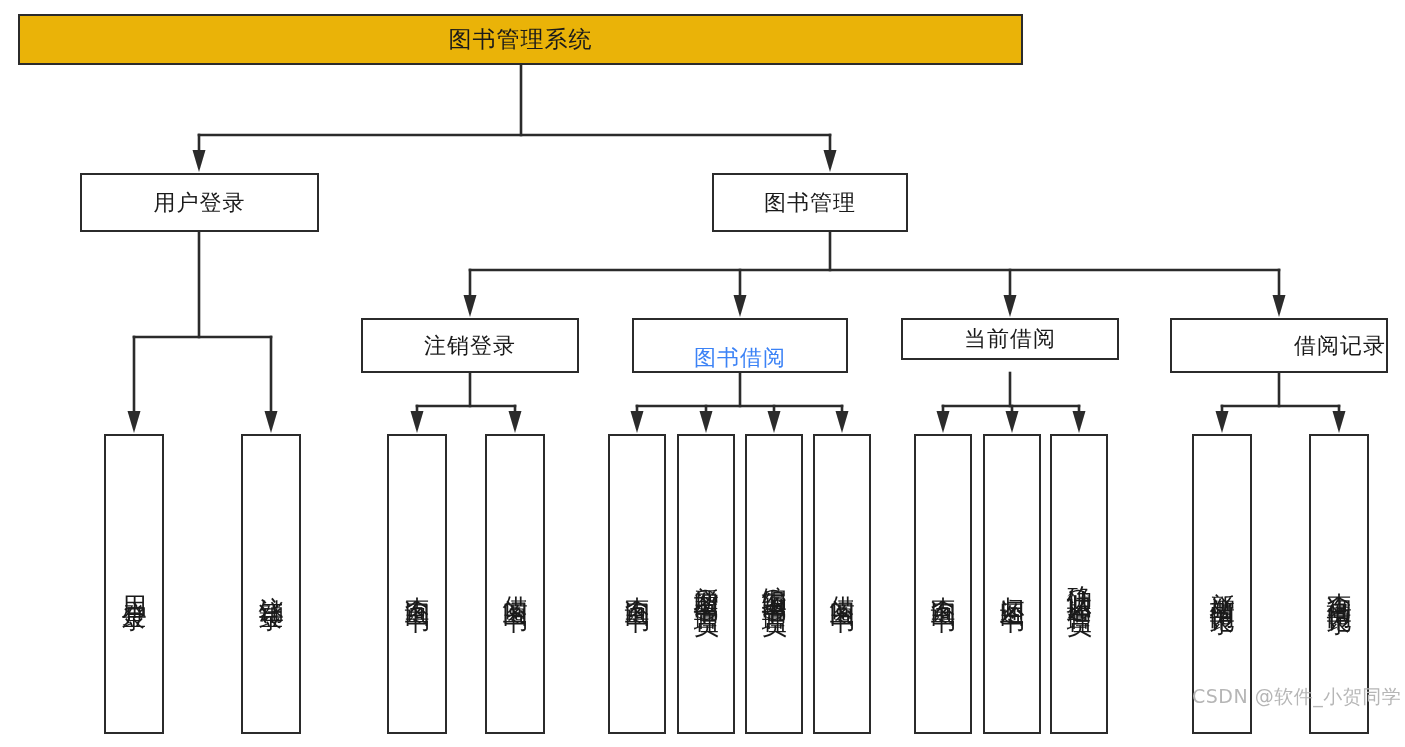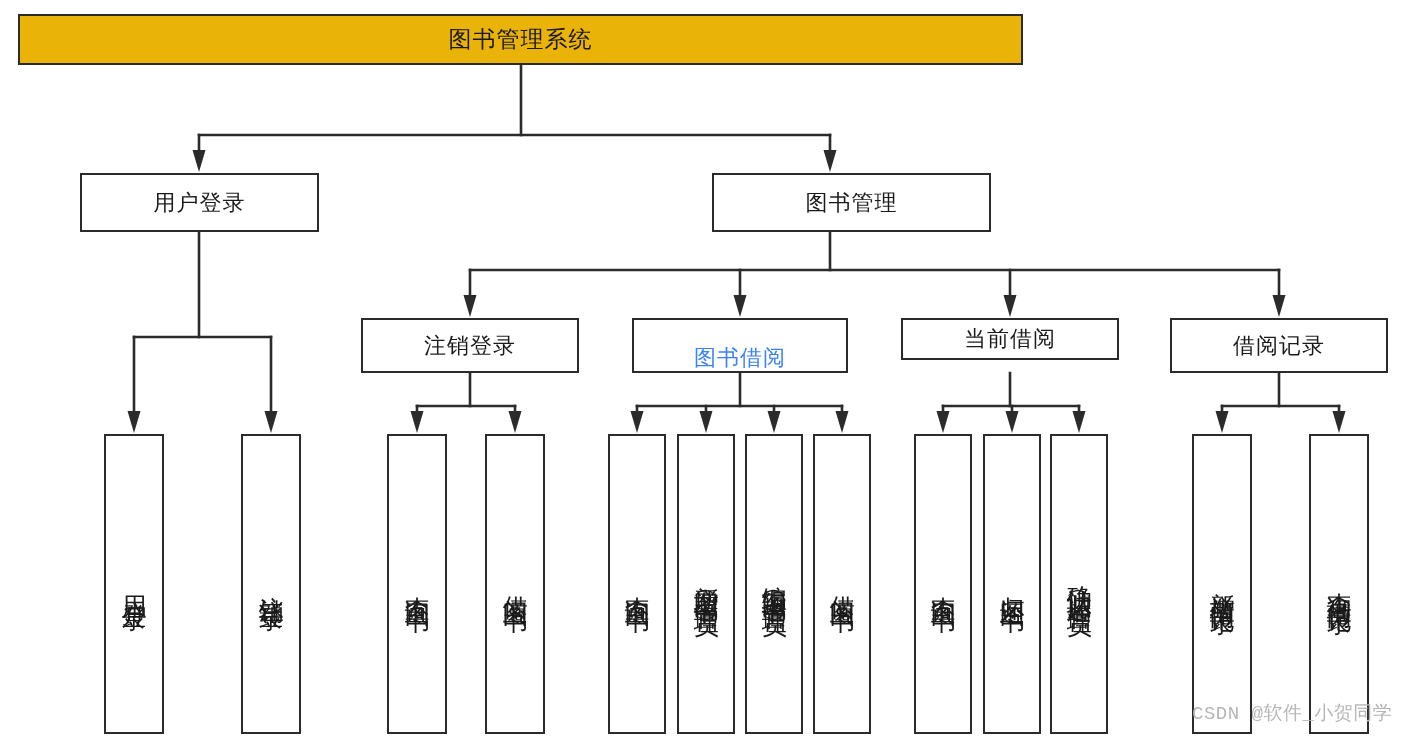--- a/index.html
+++ b/index.html
@@ -132,33 +132,33 @@
       <path d="M 1332.5 411 L 1345.5 411 L 1339 433 Z" fill="#2b2b2b"></path>
     </svg>
 
   <div id="node-layer">
       <div class="node horizontal root" style="left: 18px; top: 14px; width: 1005px; height: 51px; border-color: rgb(43, 43, 43); background: #eab308;">
         <span class="node-label" style="color: rgb(26, 26, 26);">图书管理系统</span>
       </div>
       <div class="node horizontal" style="left: 80px; top: 173px; width: 239px; height: 59px; border-color: rgb(43, 43, 43); background: rgb(255, 255, 255);">
         <span class="node-label" style="color: rgb(26, 26, 26);">用户登录</span>
       </div>
-      <div class="node horizontal" style="left: 712px; top: 173px; width: 279px; height: 59px; border-color: rgb(43, 43, 43); background: rgb(255, 255, 255);">
+      <div class="node horizontal" style="left: 712px; top: 173px; width: 196px; height: 59px; border-color: rgb(43, 43, 43); background: rgb(255, 255, 255);">
         <span class="node-label" style="color: rgb(26, 26, 26);">图书管理</span>
       </div>
       <div class="node horizontal" style="left: 361px; top: 318px; width: 218px; height: 55px; border-color: rgb(43, 43, 43); background: rgb(255, 255, 255);">
         <span class="node-label" style="color: rgb(26, 26, 26);">注销登录</span>
       </div>
       <div class="node horizontal" style="left: 632px; top: 318px; width: 216px; height: 55px; border-color: rgb(43, 43, 43); background: rgb(255, 255, 255);">
         <span class="node-label" style="color: #3b82f6; margin-top: 25px;">图书借阅</span>
       </div>
       <div class="node horizontal" style="left: 901px; top: 318px; width: 218px; height: 42px; border-color: rgb(43, 43, 43); background: rgb(255, 255, 255);">
         <span class="node-label" style="color: rgb(26, 26, 26);">当前借阅</span>
       </div>
-      <div class="node horizontal" style="left: 1170px; top: 318px; width: 218px; height: 55px; border-color: rgb(43, 43, 43); background: rgb(255, 255, 255);">
+      <div class="node horizontal" style="left: 1170px; top: 318px; width: 218px; height: 55px; border-color: rgb(43, 43, 43); background: rgb(255, 255, 255); justify-content: flex-end;">
         <span class="node-label" style="color: rgb(26, 26, 26);">借阅记录</span>
       </div>
       <div class="node vertical" style="left: 104px; top: 434px; width: 60px; height: 300px; border-color: rgb(43, 43, 43); background: rgb(255, 255, 255);">
         <span class="node-label" style="color: rgb(26, 26, 26);">用户登录</span>
       </div>
       <div class="node vertical" style="left: 241px; top: 434px; width: 60px; height: 300px; border-color: rgb(43, 43, 43); background: rgb(255, 255, 255);">
         <span class="node-label" style="color: rgb(26, 26, 26);">注销登录</span>
       </div>
       <div class="node vertical" style="left: 387px; top: 434px; width: 60px; height: 300px; border-color: rgb(43, 43, 43); background: rgb(255, 255, 255);">
         <span class="node-label" style="color: rgb(26, 26, 26);">查询图书</span>
@@ -188,15 +188,15 @@
         <span class="node-label" style="color: rgb(26, 26, 26);">确认归还（管理员）</span>
       </div>
       <div class="node vertical" style="left: 1192px; top: 434px; width: 60px; height: 300px; border-color: rgb(43, 43, 43); background: rgb(255, 255, 255);">
         <span class="node-label" style="color: rgb(26, 26, 26);">新增借阅记录</span>
       </div>
       <div class="node vertical" style="left: 1309px; top: 434px; width: 60px; height: 300px; border-color: rgb(43, 43, 43); background: rgb(255, 255, 255);">
         <span class="node-label" style="color: rgb(26, 26, 26);">查询借阅记录</span>
       </div>
     </div>
 
-  <div id="watermark" style="left: 1192px; top: 700px; color: rgb(182, 182, 182); font-family: Liberation Mono, monospace;">CSDN @软件_小贺同学</div>
+  <div id="watermark" style="left: 1192px; top: 684px; color: rgb(182, 182, 182);">CSDN @软件_小贺同学</div>
 
 </div>
 
 </body></html>

